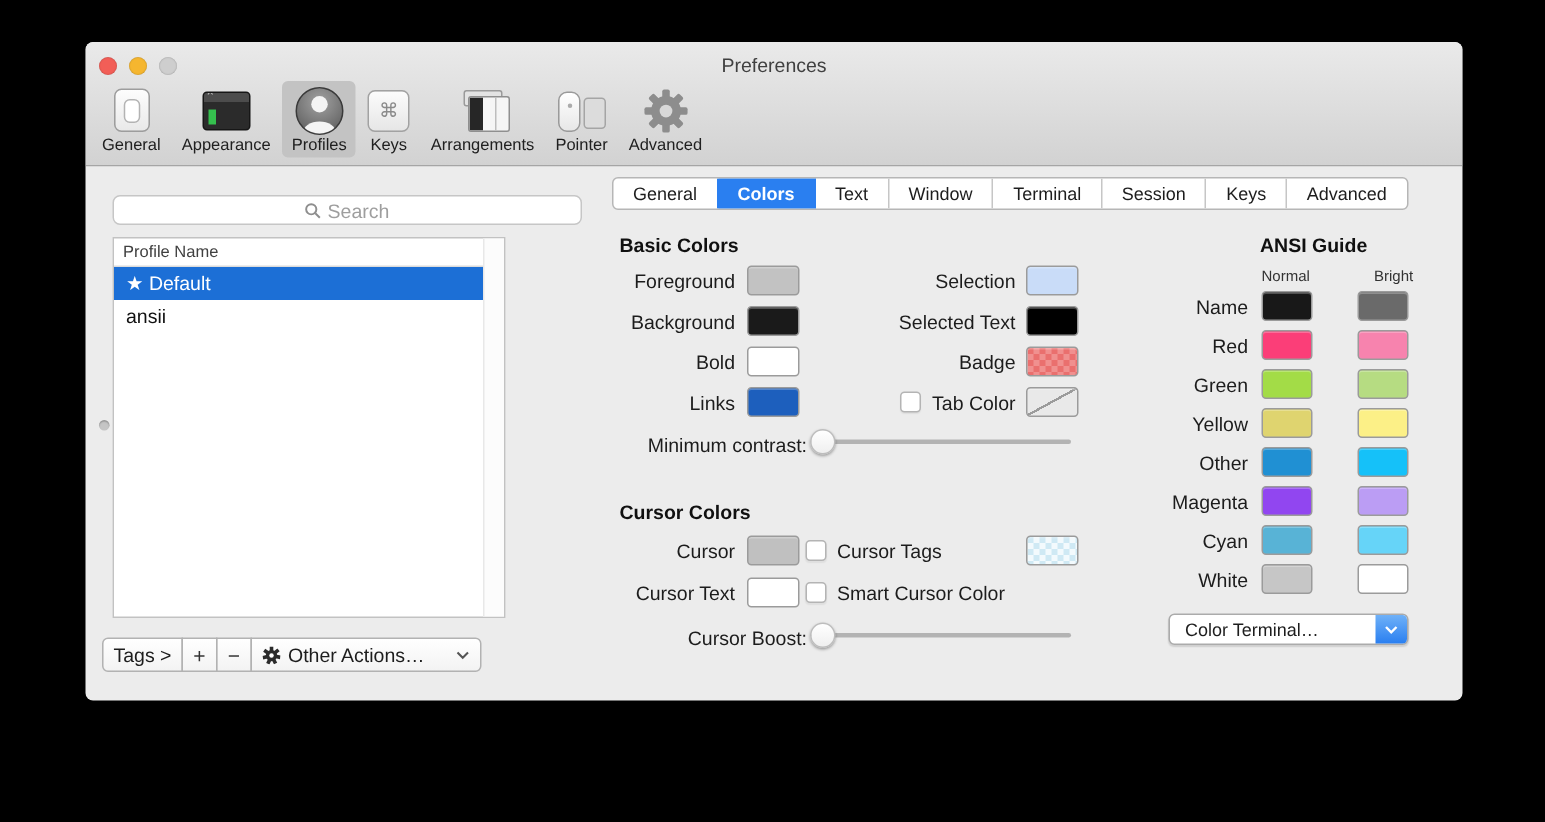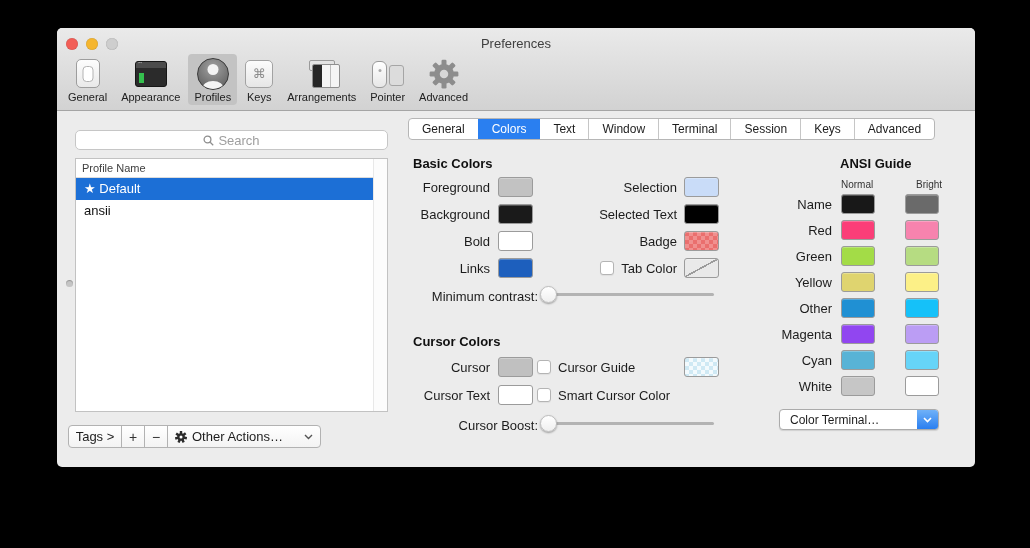--- a/index.html
+++ b/index.html
@@ -50,21 +50,21 @@
       background:linear-gradient(#fff,#e7e7e7);border:1px solid #9a9a9a;border-radius:6px;}
   .ic-pointer .ptr-mouse::after{content:"";position:absolute;left:50%;top:7px;transform:translateX(-50%);
       width:3px;height:3px;border-radius:50%;background:#ababab;}
   .ic-pointer .ptr-pad{position:absolute;left:18px;top:5px;width:13px;height:19px;background:#dcdcdc;
       border:1px solid #a5a5a5;border-radius:3px;}
   
   .search{position:absolute;left:18px;top:102px;width:313px;height:20px;background:#fff;
       border:1px solid #c6c6c6;border-radius:5px;box-sizing:border-box;
       display:flex;align-items:center;justify-content:center;gap:4px;}
   .search .ph{font-size:13px;color:#9e9e9e;}
-  .plist{position:absolute;left:18px;top:130px;width:313px;height:254px;background:#fff;
+  .plist{position:absolute;left:18px;top:130px;width:262px;height:254px;background:#fff;
       border:1px solid #c2c2c2;box-sizing:border-box;}
   .plist .hdr{height:18px;line-height:18px;font-size:11px;color:#404040;padding-left:6px;
       border-bottom:1px solid #dcdcdc;}
   .plist .row{height:22px;line-height:22px;font-size:13px;color:#111;padding-left:8px;
       width:calc(100% - 14px);box-sizing:border-box;white-space:nowrap;}
   .plist .row.sel{background:var(--selection,#1c6fd6);color:#fff;}
   .sbcol{position:absolute;top:0;right:0;bottom:0;width:13px;border-left:1px solid #e8e8e8;background:#fcfcfc;}
   .dimple{position:absolute;left:9px;top:252px;width:7px;height:7px;border-radius:50%;
       background:#c5c5c5;box-shadow:inset 0 1px 1px rgba(0,0,0,.25);}
   .sfooter{position:absolute;left:11px;top:397px;display:flex;}
@@ -75,21 +75,21 @@
   .fbtn.last{border-radius:0 4px 4px 0;}
   .fbtn.tags{width:54px;} .fbtn.sq{width:24px;font-size:14px;color:#333;}
   .fbtn.other{width:154px;gap:5px;padding:0 7px;justify-content:flex-start;}
   .fbtn.other .spring{flex:1;}
   
   .tabs{position:absolute;left:351px;top:90px;height:22px;display:flex;background:#fff;
       border:1px solid #b6b6b6;border-radius:4px;overflow:hidden;font-size:12px;box-sizing:border-box;}
   .seg{padding:0 13px;line-height:20px;color:#1d1d1d;border-right:1px solid #c6c6c6;}
   .seg:last-child{border-right:none;}
   .seg.sel{background:var(--accent,#2a7ff0);color:#fff;border-right-color:var(--accent,#2a7ff0);
-      box-shadow:-1px 0 0 var(--accent,#2a7ff0);}
+      box-shadow:-1px 0 0 var(--accent,#2a7ff0);font-weight:bold;}
   
   .heading{position:absolute;font-size:13px;font-weight:bold;color:#101010;white-space:nowrap;}
   .lblrow{position:absolute;display:flex;justify-content:flex-end;align-items:center;gap:7px;
       height:20px;font-size:13px;color:#1c1c1c;white-space:nowrap;}
   .lblrow.left-align{justify-content:flex-start;}
   .well{position:absolute;width:35px;height:20px;border:1px solid #9b9b9b;border-radius:3px;
       box-sizing:border-box;box-shadow:inset 0 1px 0 rgba(255,255,255,.25);}
   .well.diag{background:linear-gradient(to bottom right,rgba(0,0,0,0) 47%,#9b9b9b 47%,#9b9b9b 52%,rgba(0,0,0,0) 52%) #e9e9e9;}
   .cb{width:14px;height:14px;background:#fff;border:1px solid #b4b4b4;border-radius:3px;
       box-sizing:border-box;box-shadow:0 1px 1px rgba(0,0,0,.06);flex:none;}
@@ -279,21 +279,21 @@
     <div class="track"></div>
     <div class="knob"></div>
   </div>
 
   <div class="heading" style="left:356px;top:306px;">Cursor Colors</div>
 
   <div class="lblrow" style="left:310px;top:329px;width:123px;">Cursor</div>
   <div class="well" style="left: 441px; top: 329px; background: rgb(192, 192, 192);"></div>
   <div class="lblrow left-align" style="left:480px;top:329px;width:145px;">
     <span class="cb"></span>
-    <span>Cursor Guide</span>
+    <span>Cursor Tags</span>
   </div>
   <div class="well" style="left: 627px; top: 329px; background: repeating-conic-gradient(rgb(243, 250, 253) 0%, rgb(243, 250, 253) 25%, rgb(207, 233, 244) 0%, rgb(207, 233, 244) 50%) 0% 0% / 8px 8px;"></div>
 
   <div class="lblrow" style="left:310px;top:357px;width:123px;">Cursor Text</div>
   <div class="well" style="left: 441px; top: 357px; background: rgb(255, 255, 255);"></div>
   <div class="lblrow left-align" style="left:480px;top:357px;width:200px;">
     <span class="cb"></span>
     <span>Smart Cursor Color</span>
   </div>
 

